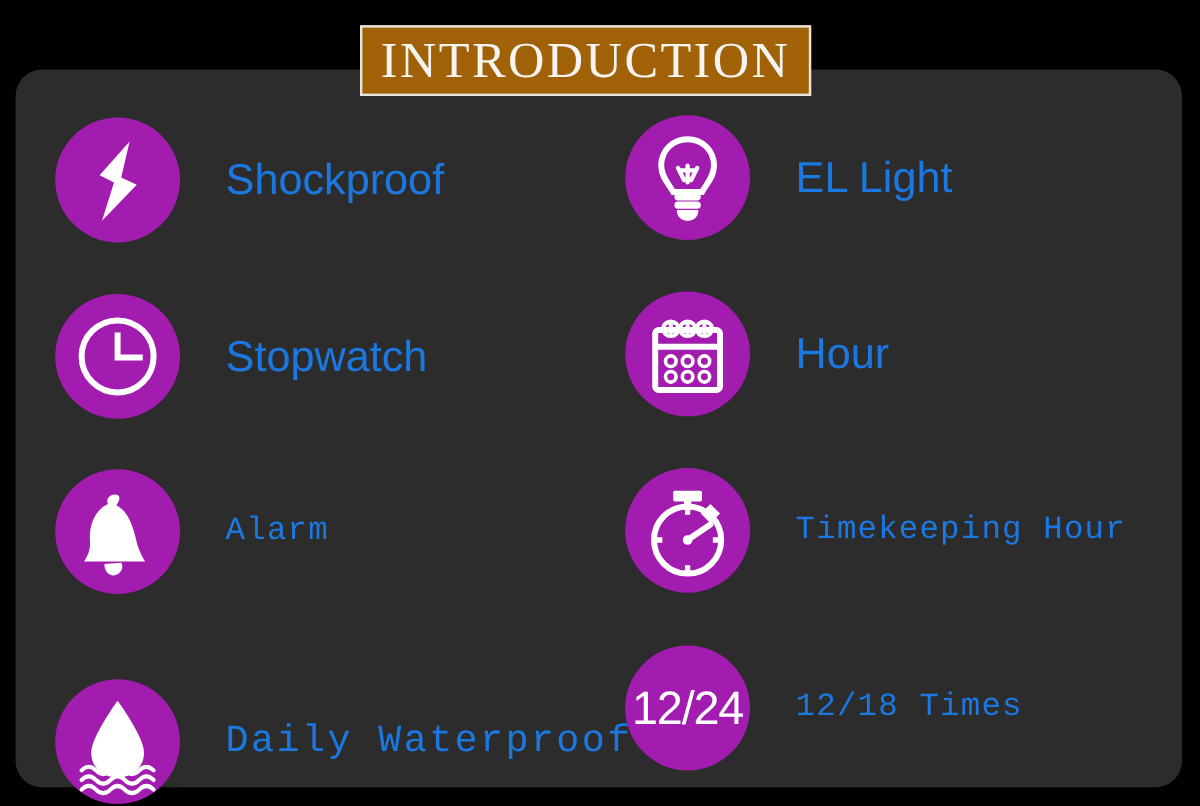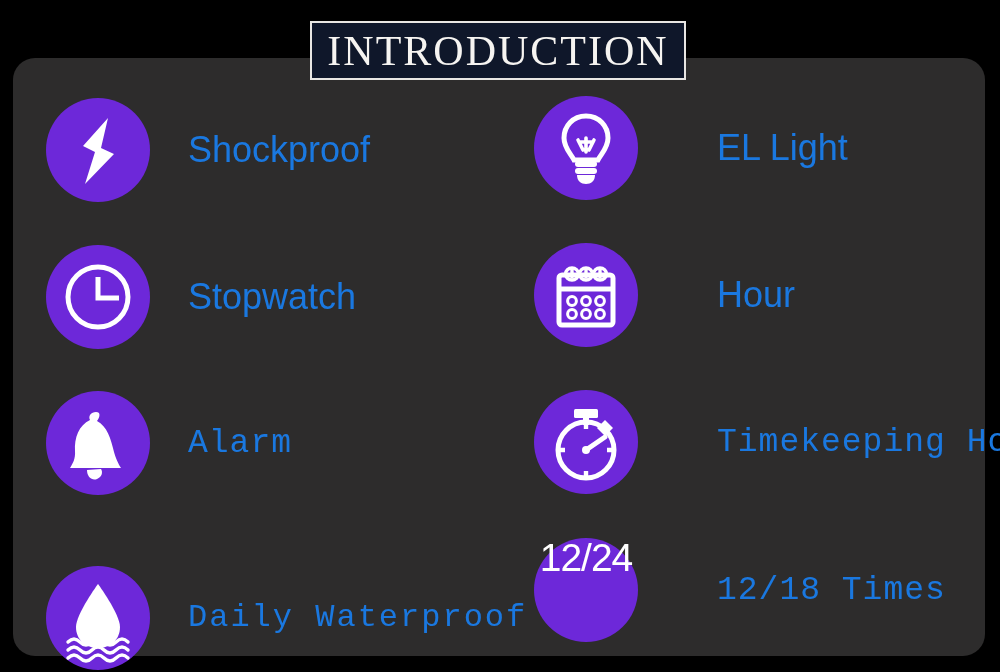--- a/index.html
+++ b/index.html
@@ -21,25 +21,25 @@
     left: 13px;
     top: 58px;
     width: 972px;
     height: 598px;
     background: #2d2c2c;
     border-radius: 22px;
   }
   
   #title-box {
     position: absolute;
-    left: 310px;
+    left: 300px;
     top: 21px;
     width: 376px;
     height: 59px;
-    background: #0f172a;
+    background: #a16207;
     border: 2px solid #e8e6e3;
     box-sizing: border-box;
     display: flex;
     align-items: center;
     justify-content: center;
   }
   #title-text {
     color: #f6f4f1;
     font-family: "Liberation Serif", serif;
     font-size: 42px;
@@ -51,59 +51,60 @@
   
   .feature {
     position: absolute;
     display: flex;
     align-items: center;
   }
   .icon-circle {
     width: 104px;
     height: 104px;
     border-radius: 50%;
-    background: #6d28d9;
+    background: #a21caf;
     flex: 0 0 104px;
     position: relative;
     display: flex;
+    align-items: center;
     justify-content: center;
   }
   .icon-circle svg { display: block; }
   .feature-label {
     color: #1a78e0;
     font-family: Liberation Sans, sans-serif;
     font-size: 36px;
     line-height: 1;
     white-space: nowrap;
     margin-left: 38px;
     user-select: none;
   }
   
   .label-mono {
     font-family: "Liberation Mono", monospace;
-    font-size: 33px;
+    font-size: 27px;
     letter-spacing: 1px;
   }
   .label-wide {
     font-family: "Liberation Mono", monospace;
     font-size: 32px;
     letter-spacing: 2px;
   }
   .num-text {
     color: #ffffff;
     font-family: "Liberation Sans", sans-serif;
     font-size: 39px;
     font-weight: 400;
     letter-spacing: -1px;
     line-height: 1;
     user-select: none;
   }
   
   .col-l { left: 46px; }
-  .col-r { left: 534px; gap: 41px; }
+  .col-r { left: 521px; }
   .row-1 { top: 98px; }
   .row-2 { top: 245px; }
   .row-3 { top: 391px; }
   .row-4 { top: 566px; }
   .col-l.row-1 { top: 98px; }
   .col-r.row-1 { top: 96px; }
   .col-r.row-2 { top: 243px; }
   .col-r.row-3 { top: 390px; }
   .col-r.row-4 { top: 538px; }
 </style>

